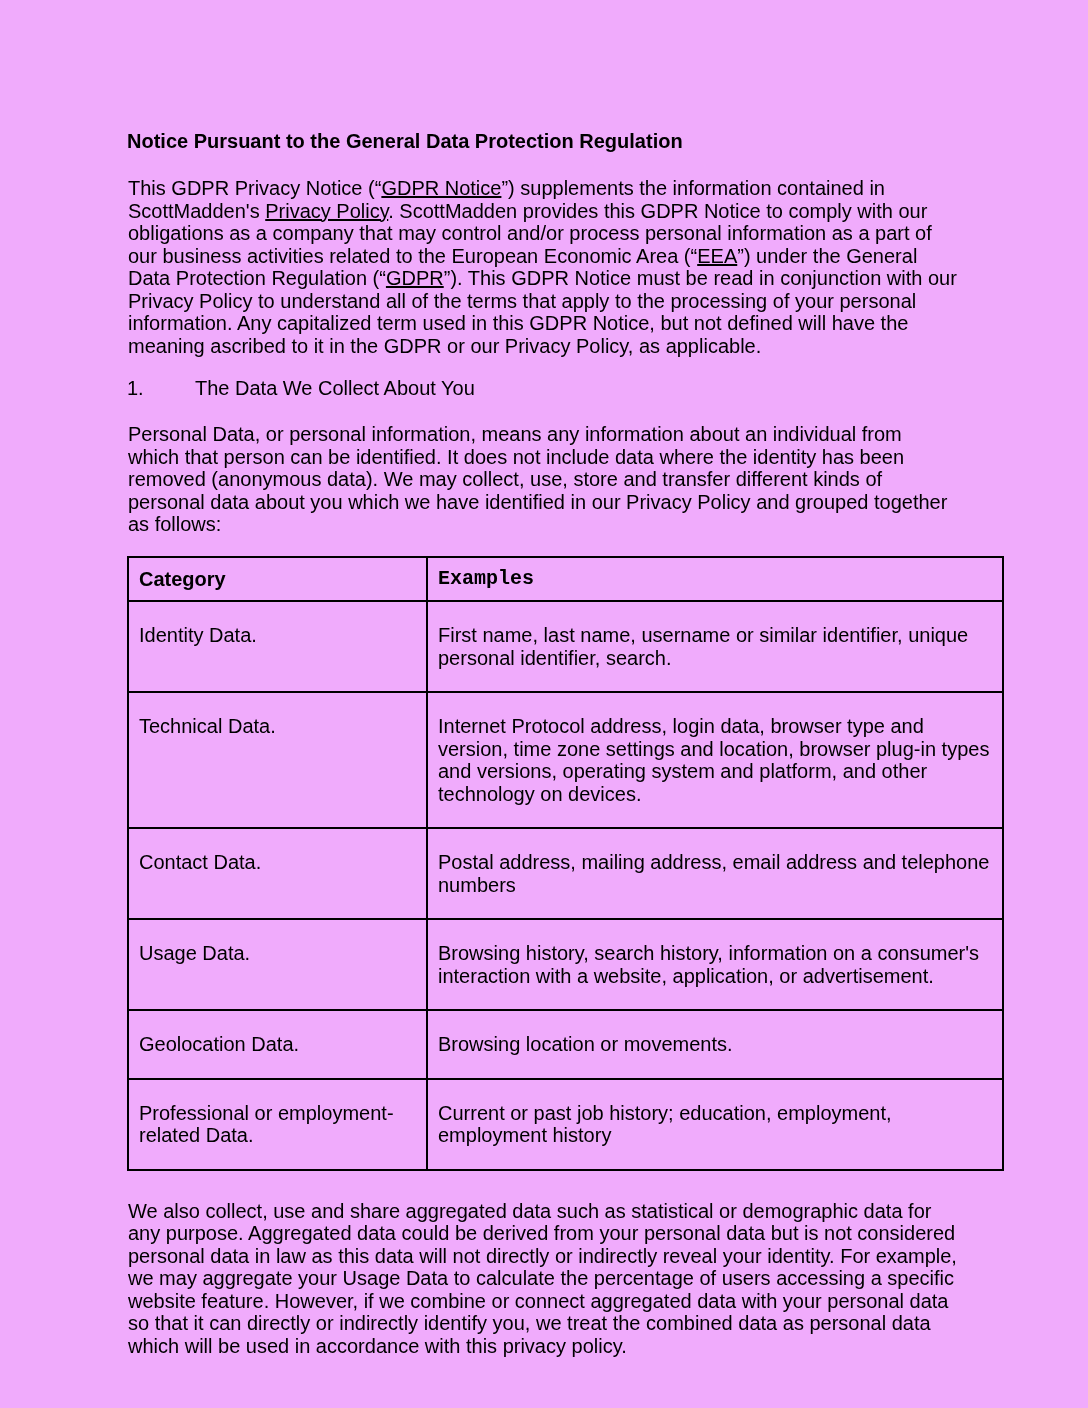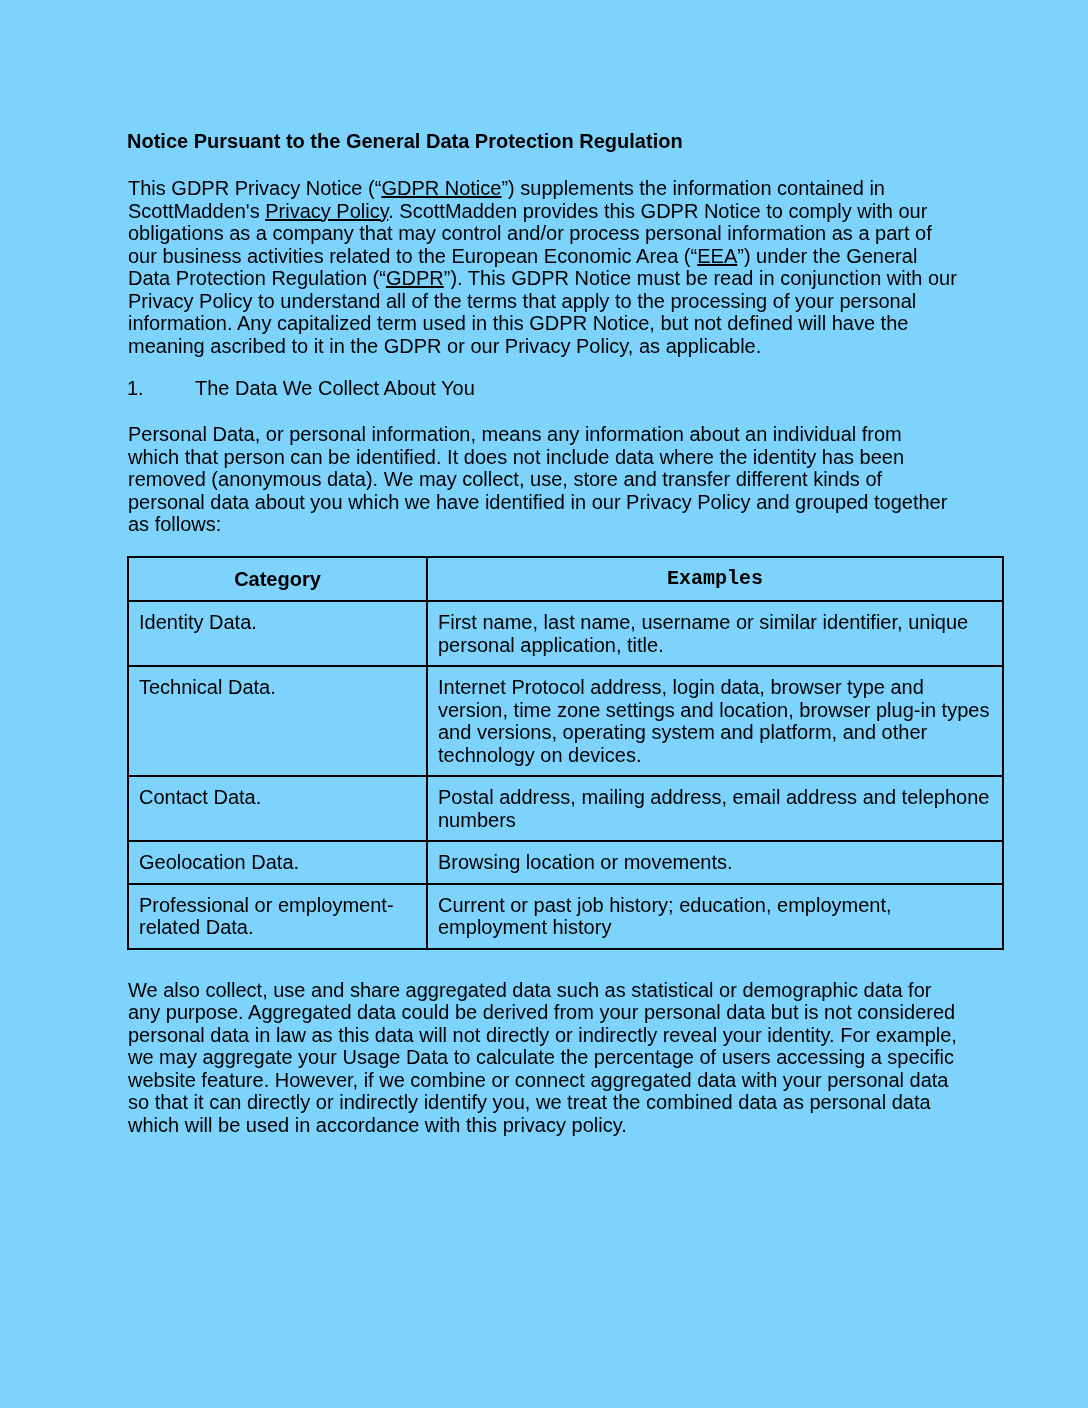--- a/index.html
+++ b/index.html
@@ -12,21 +12,21 @@
     height: 1408px;
     font-family: "Liberation Sans", "DejaVu Sans", sans-serif;
     color: #000000;
     overflow: hidden;
   }
   .page {
     box-sizing: border-box;
     width: 1088px;
     height: 1408px;
     padding: 130px 130px 0 127px;
-    background: #7dd3fc;
+    background: #f0abfc;
   }
   .title {
     font-size: 20px;
     line-height: 23px;
     font-weight: bold;
     margin: 0 0 24px 0;
   }
   .para {
     font-size: 20px;
     line-height: 22.5px;
@@ -50,25 +50,25 @@
     width: 831px;
     margin: 0 0 29px 0;
     table-layout: fixed;
   }
   .data-table th,
   .data-table td {
     border: 2px solid #000000;
     font-size: 20px;
     line-height: 22.5px;
     vertical-align: top;
-    padding: 9px 10px;
+    padding: 22px 10px;
   }
   .data-table th {
     font-weight: bold;
-    text-align: center;
+    text-align: left;
     vertical-align: middle;
     padding: 10px 10px;
   }
   .col-category { width: 277px; }
   .col-examples { width: 554px; font-family: Liberation Mono, monospace; }
   .closing { margin-bottom: 0; }
 </style>
 </head>
 <body>
 
@@ -85,29 +85,33 @@
   <table class="data-table">
     <thead>
       <tr>
         <th class="col-category">Category</th>
         <th class="col-examples">Examples</th>
       </tr>
     </thead>
     <tbody>
       <tr>
         <td>Identity Data.</td>
-        <td>First name, last name, username or similar identifier, unique personal application, title.</td>
+        <td>First name, last name, username or similar identifier, unique personal identifier, search.</td>
       </tr>
       <tr>
         <td>Technical Data.</td>
         <td>Internet Protocol address, login data, browser type and version, time zone settings and location, browser plug-in types and versions, operating system and platform, and other technology on devices.</td>
       </tr>
       <tr>
         <td>Contact Data.</td>
         <td>Postal address, mailing address, email address and telephone numbers</td>
+      </tr>
+      <tr>
+        <td>Usage Data.</td>
+        <td>Browsing history, search history, information on a consumer's interaction with a website, application, or advertisement.</td>
       </tr>
       <tr>
         <td>Geolocation Data.</td>
         <td>Browsing location or movements.</td>
       </tr>
       <tr>
         <td>Professional or employment-related Data.</td>
         <td>Current or past job history; education, employment, employment history</td>
       </tr>
     </tbody>

